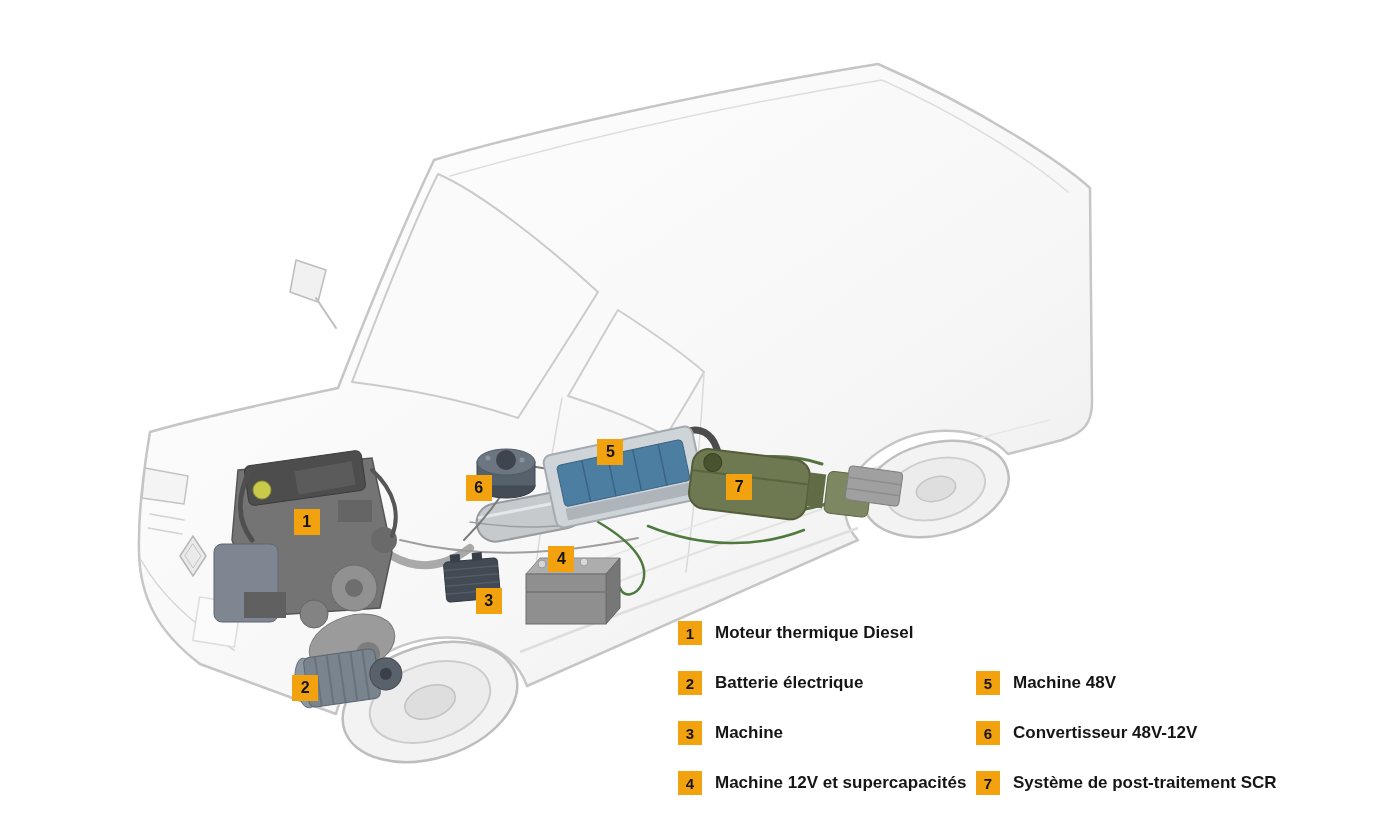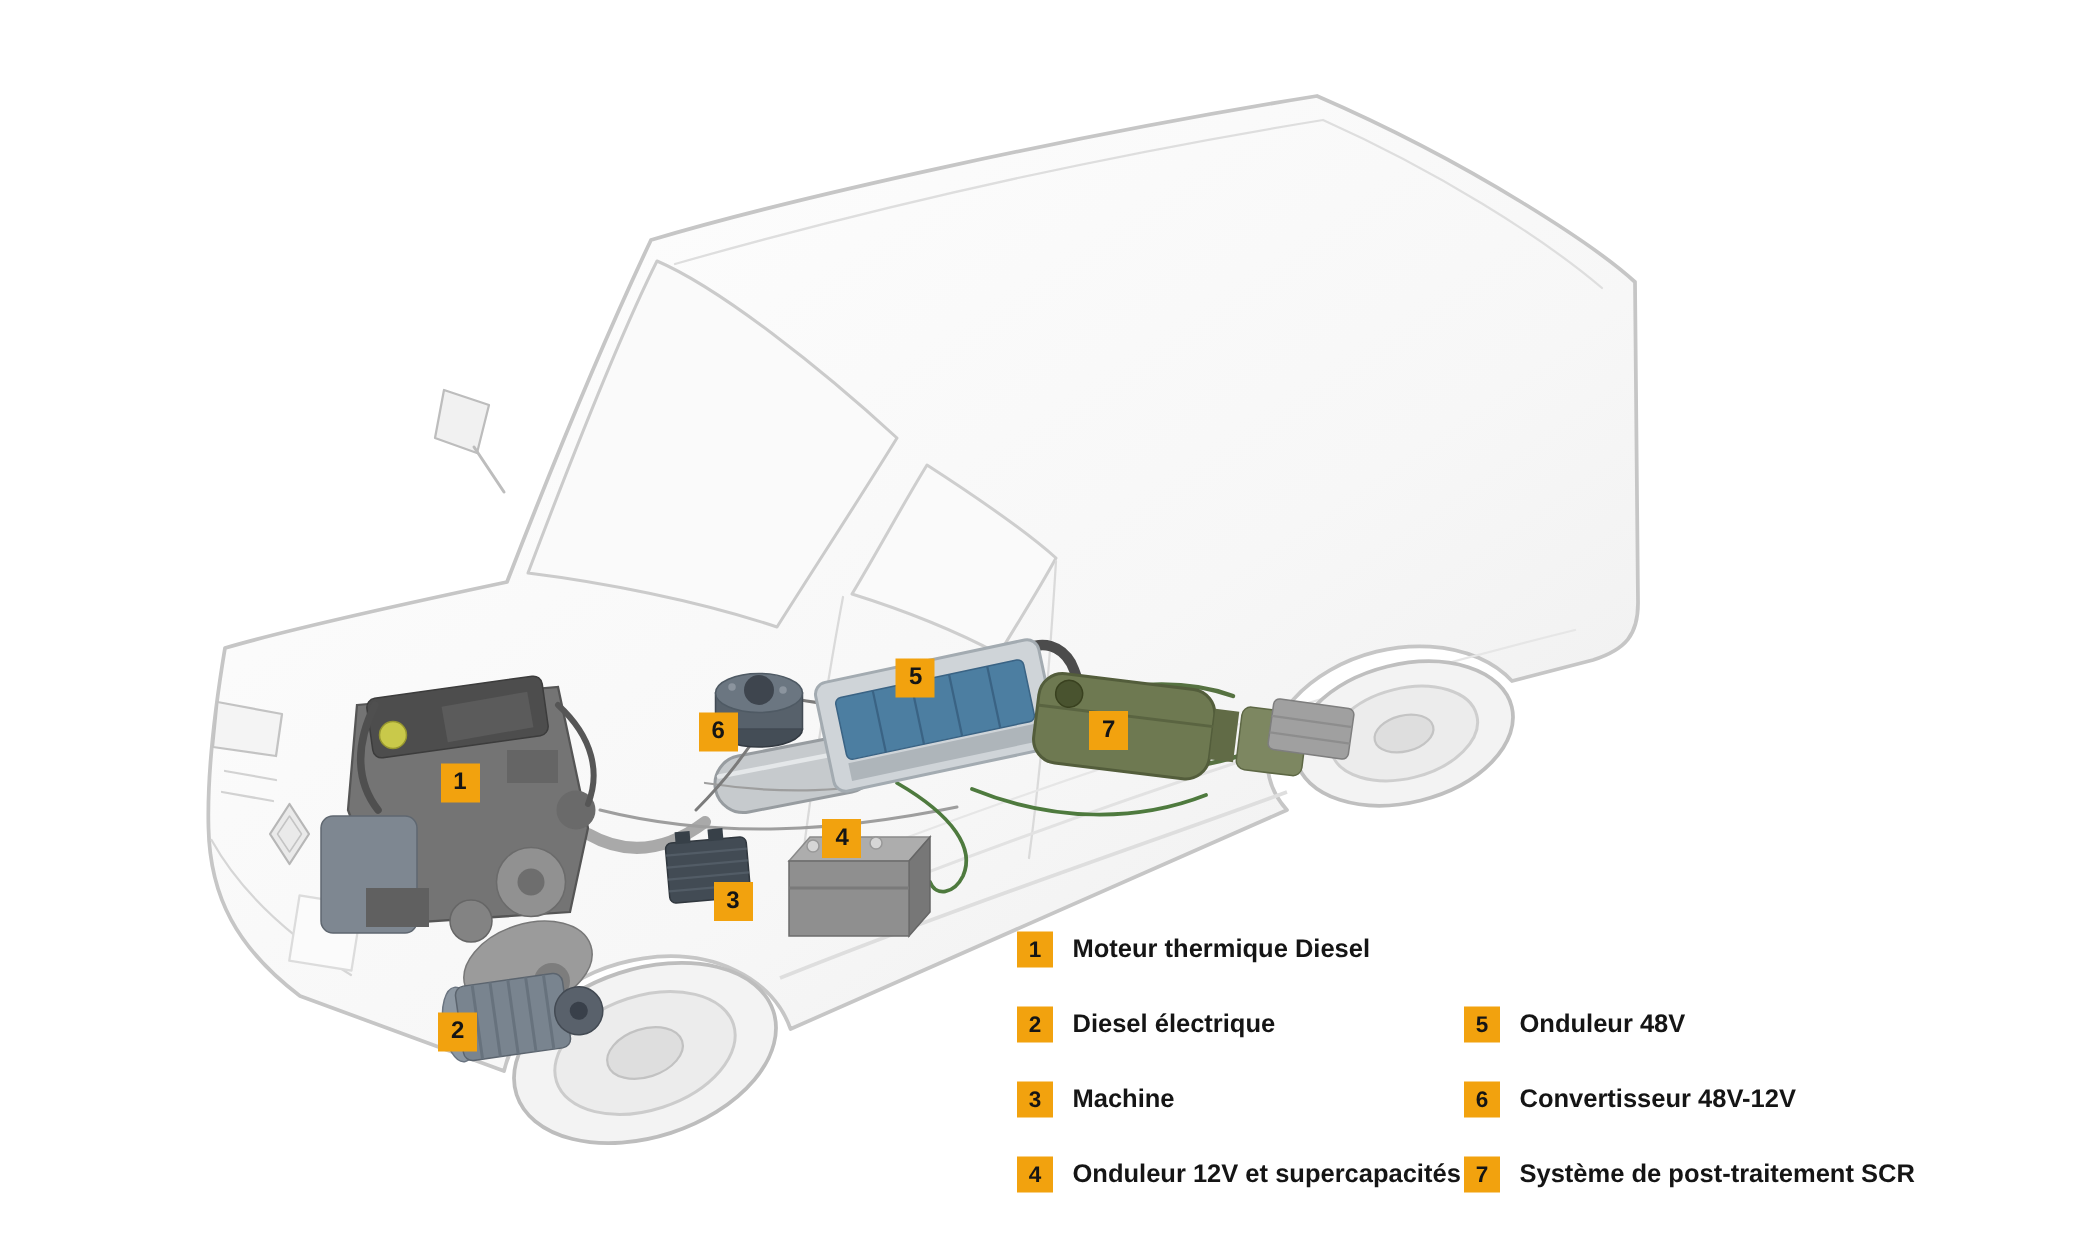--- a/index.html
+++ b/index.html
@@ -182,35 +182,35 @@
       <div class="marker" style="left: 52.8%; top: 59.2%;">7</div>
     </div>
 
   <div class="legend-col c1">
       <div class="legend-row">
         <span class="legend-num">1</span>
         <span class="legend-label">Moteur thermique Diesel</span>
       </div>
       <div class="legend-row">
         <span class="legend-num">2</span>
-        <span class="legend-label">Diesel électrique</span>
+        <span class="legend-label">Batterie électrique</span>
       </div>
       <div class="legend-row">
         <span class="legend-num">3</span>
         <span class="legend-label">Machine</span>
       </div>
       <div class="legend-row">
         <span class="legend-num">4</span>
-        <span class="legend-label">Onduleur 12V et supercapacités</span>
+        <span class="legend-label">Machine 12V et supercapacités</span>
       </div>
     </div>
   <div class="legend-col c2">
       <div class="legend-row">
         <span class="legend-num">5</span>
-        <span class="legend-label">Onduleur 48V</span>
+        <span class="legend-label">Machine 48V</span>
       </div>
       <div class="legend-row">
         <span class="legend-num">6</span>
         <span class="legend-label">Convertisseur 48V-12V</span>
       </div>
       <div class="legend-row">
         <span class="legend-num">7</span>
         <span class="legend-label">Système de post-traitement SCR</span>
       </div>
     </div>

